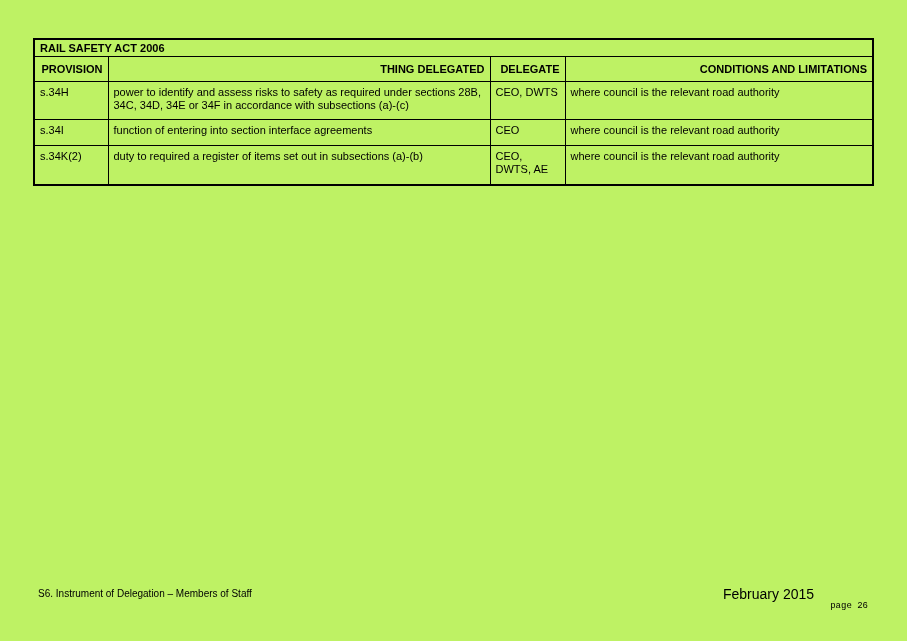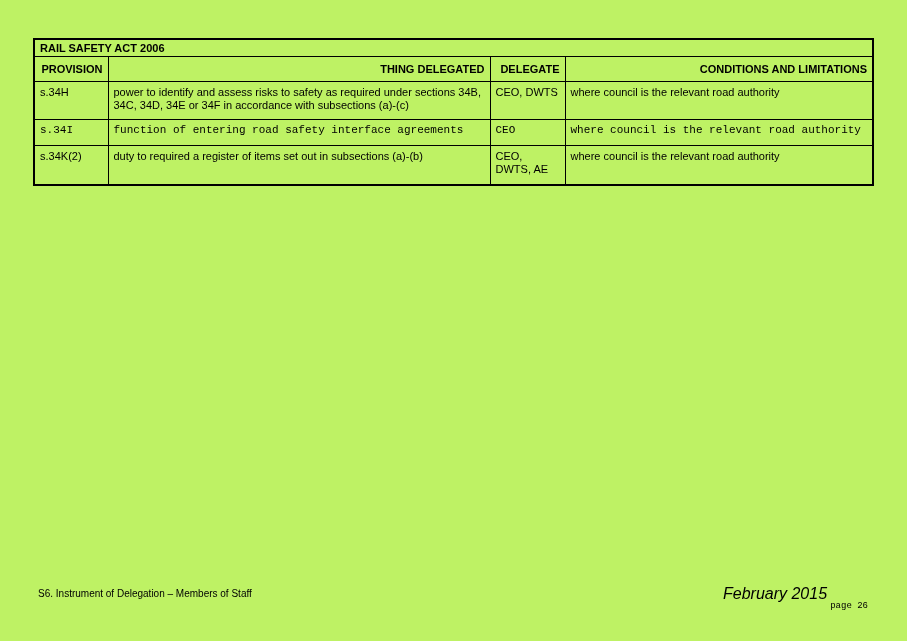--- a/index.html
+++ b/index.html
@@ -42,40 +42,39 @@
     vertical-align: middle;
   }
   .delegation-table tr.header-row th {
     font-weight: bold;
     text-align: right;
     vertical-align: middle;
     height: 16px;
     padding: 4px 5px;
   }
   .delegation-table tr.row-tall { height: 38px; }
-  .delegation-table tr.row-short { height: 26px; font-family: Liberation Mono, monospace; }
+  .delegation-table tr.row-short { height: 26px; }
   .delegation-table tr.row-last { height: 39px; }
 
   .footer-left {
     position: absolute;
     left: 38px;
     top: 588px;
     font-size: 10px;
     line-height: 12px;
     white-space: nowrap;
     text-align: center;
   }
   .footer-date {
     position: absolute;
     left: 723px;
     top: 588px;
-    font-size: 16px;
+    font-size: 14px;
     line-height: 12px;
     white-space: nowrap;
-    font-style: italic;
   }
   .footer-page {
     position: absolute;
     right: 39px;
     top: 601px;
     font-size: 9px;
     line-height: 11px;
     white-space: nowrap;
     font-family: Liberation Mono, monospace;
   }
@@ -97,27 +96,27 @@
         <td colspan="4">RAIL SAFETY ACT 2006</td>
       </tr>
       <tr class="header-row">
         <th>PROVISION</th>
         <th>THING DELEGATED</th>
         <th>DELEGATE</th>
         <th>CONDITIONS AND LIMITATIONS</th>
       </tr>
       <tr class="row-tall">
         <td>s.34H</td>
-        <td>power to identify and assess risks to safety as required under sections 34B, 34C, 34D, 34E or 34F in accordance with subsections (a)-(c)</td>
+        <td>power to identify and assess risks to safety as required under sections 28B, 34C, 34D, 34E or 34F in accordance with subsections (a)-(c)</td>
         <td>CEO, DWTS</td>
         <td>where council is the relevant road authority</td>
       </tr>
       <tr class="row-short">
         <td>s.34I</td>
-        <td>function of entering road safety interface agreements</td>
+        <td>function of entering into section interface agreements</td>
         <td>CEO</td>
         <td>where council is the relevant road authority</td>
       </tr>
       <tr class="row-last">
         <td>s.34K(2)</td>
         <td>duty to required a register of items set out in subsections (a)-(b)</td>
         <td>CEO, DWTS, AE</td>
         <td>where council is the relevant road authority</td>
       </tr>
     </tbody>

